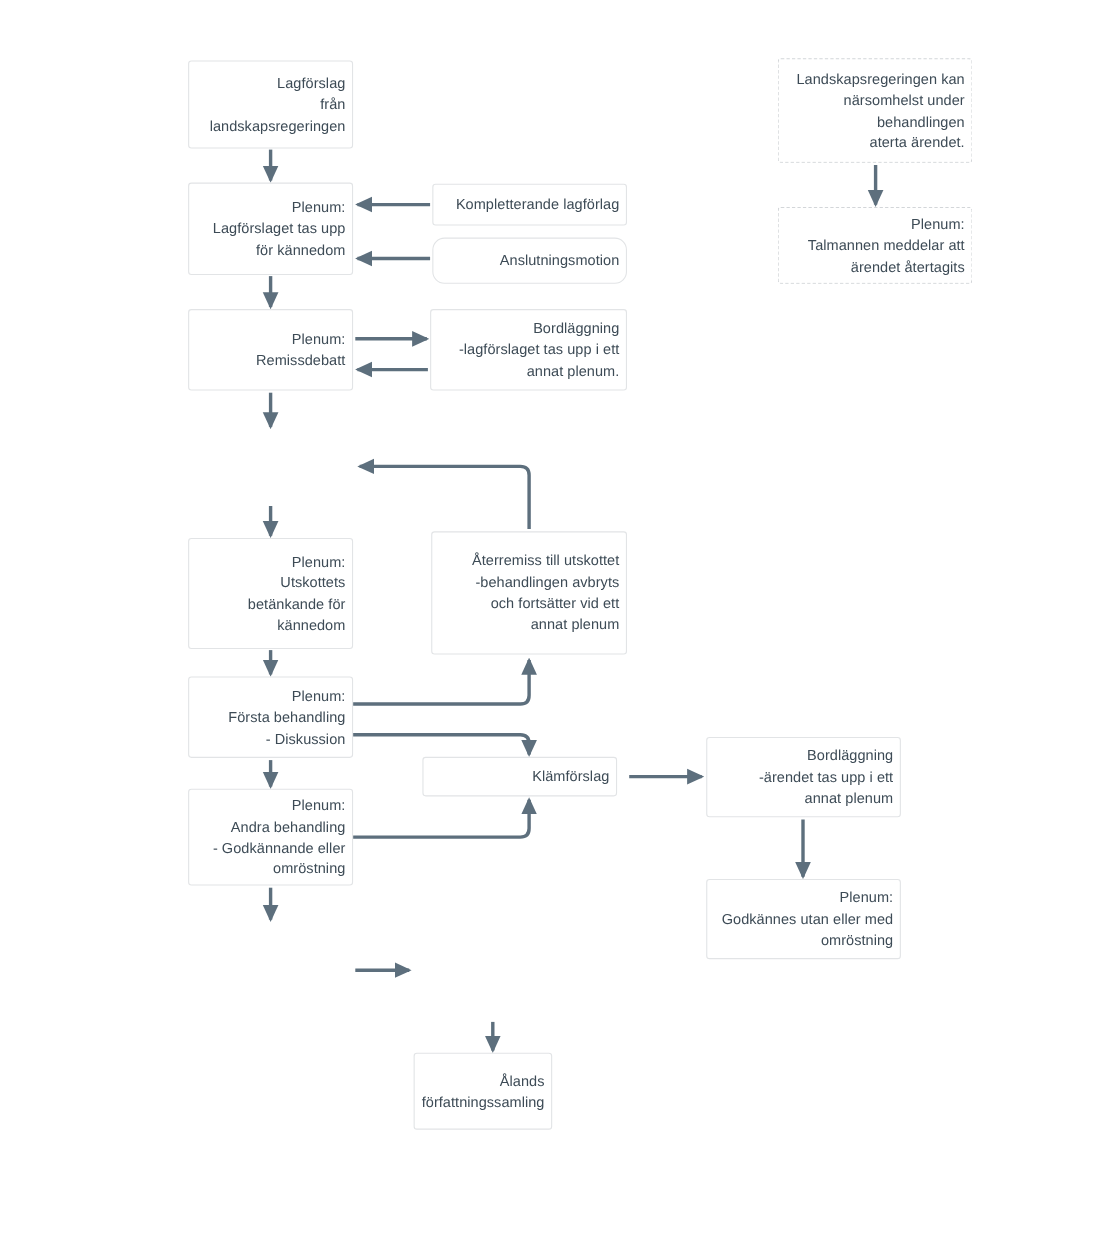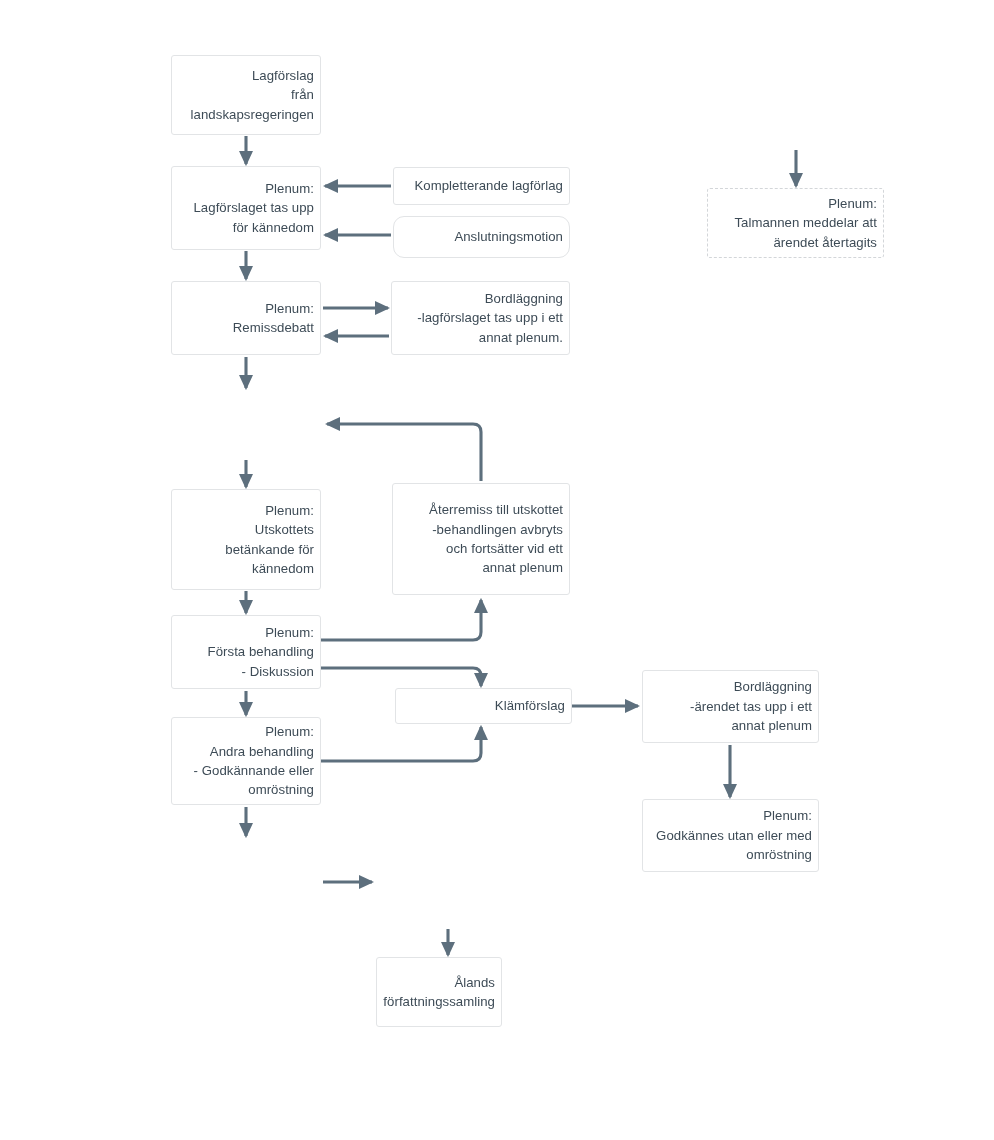--- a/index.html
+++ b/index.html
@@ -126,32 +126,35 @@
     </div>
   <div class="node" style="left: 171px; top: 489px; width: 150px; height: 101px;">
       <span>Plenum:<br>Utskottets<br>betänkande för<br>kännedom</span>
     </div>
   <div class="node" style="left: 392px; top: 483px; width: 178px; height: 112px;">
       <span>Återremiss till utskottet<br>-behandlingen avbryts<br>och fortsätter vid ett<br>annat plenum</span>
     </div>
   <div class="node" style="left: 171px; top: 615px; width: 150px; height: 74px;">
       <span>Plenum:<br>Första behandling<br>- Diskussion</span>
     </div>
-  <div class="node" style="left: 395px; top: 688px; width: 177px; height: 36px;">
+  <div class="node" style="left: 384px; top: 688px; width: 177px; height: 36px;">
       <span>Klämförslag</span>
     </div>
   <div class="node" style="left: 642px; top: 670px; width: 177px; height: 73px;">
       <span>Bordläggning<br>-ärendet tas upp i ett<br>annat plenum</span>
     </div>
   <div class="node" style="left: 171px; top: 717px; width: 150px; height: 88px;">
       <span>Plenum:<br>Andra behandling<br>- Godkännande eller<br>omröstning</span>
     </div>
   <div class="node" style="left: 642px; top: 799px; width: 177px; height: 73px;">
       <span>Plenum:<br>Godkännes utan eller med<br>omröstning</span>
     </div>
   <div class="node" style="left: 376px; top: 957px; width: 126px; height: 70px;">
       <span>Ålands<br>författningssamling</span>
     </div>
+  <div class="node dashed" style="left: 707px; top: 53px; width: 177px; height: 95px;">
+      <span>Landskapsregeringen kan<br>närsomhelst under<br>behandlingen<br>aterta ärendet.</span>
+    </div>
   <div class="node dashed" style="left: 707px; top: 188px; width: 177px; height: 70px;">
       <span>Plenum:<br>Talmannen meddelar att<br>ärendet återtagits</span>
     </div>
 
 </div>
 
 </body></html>

